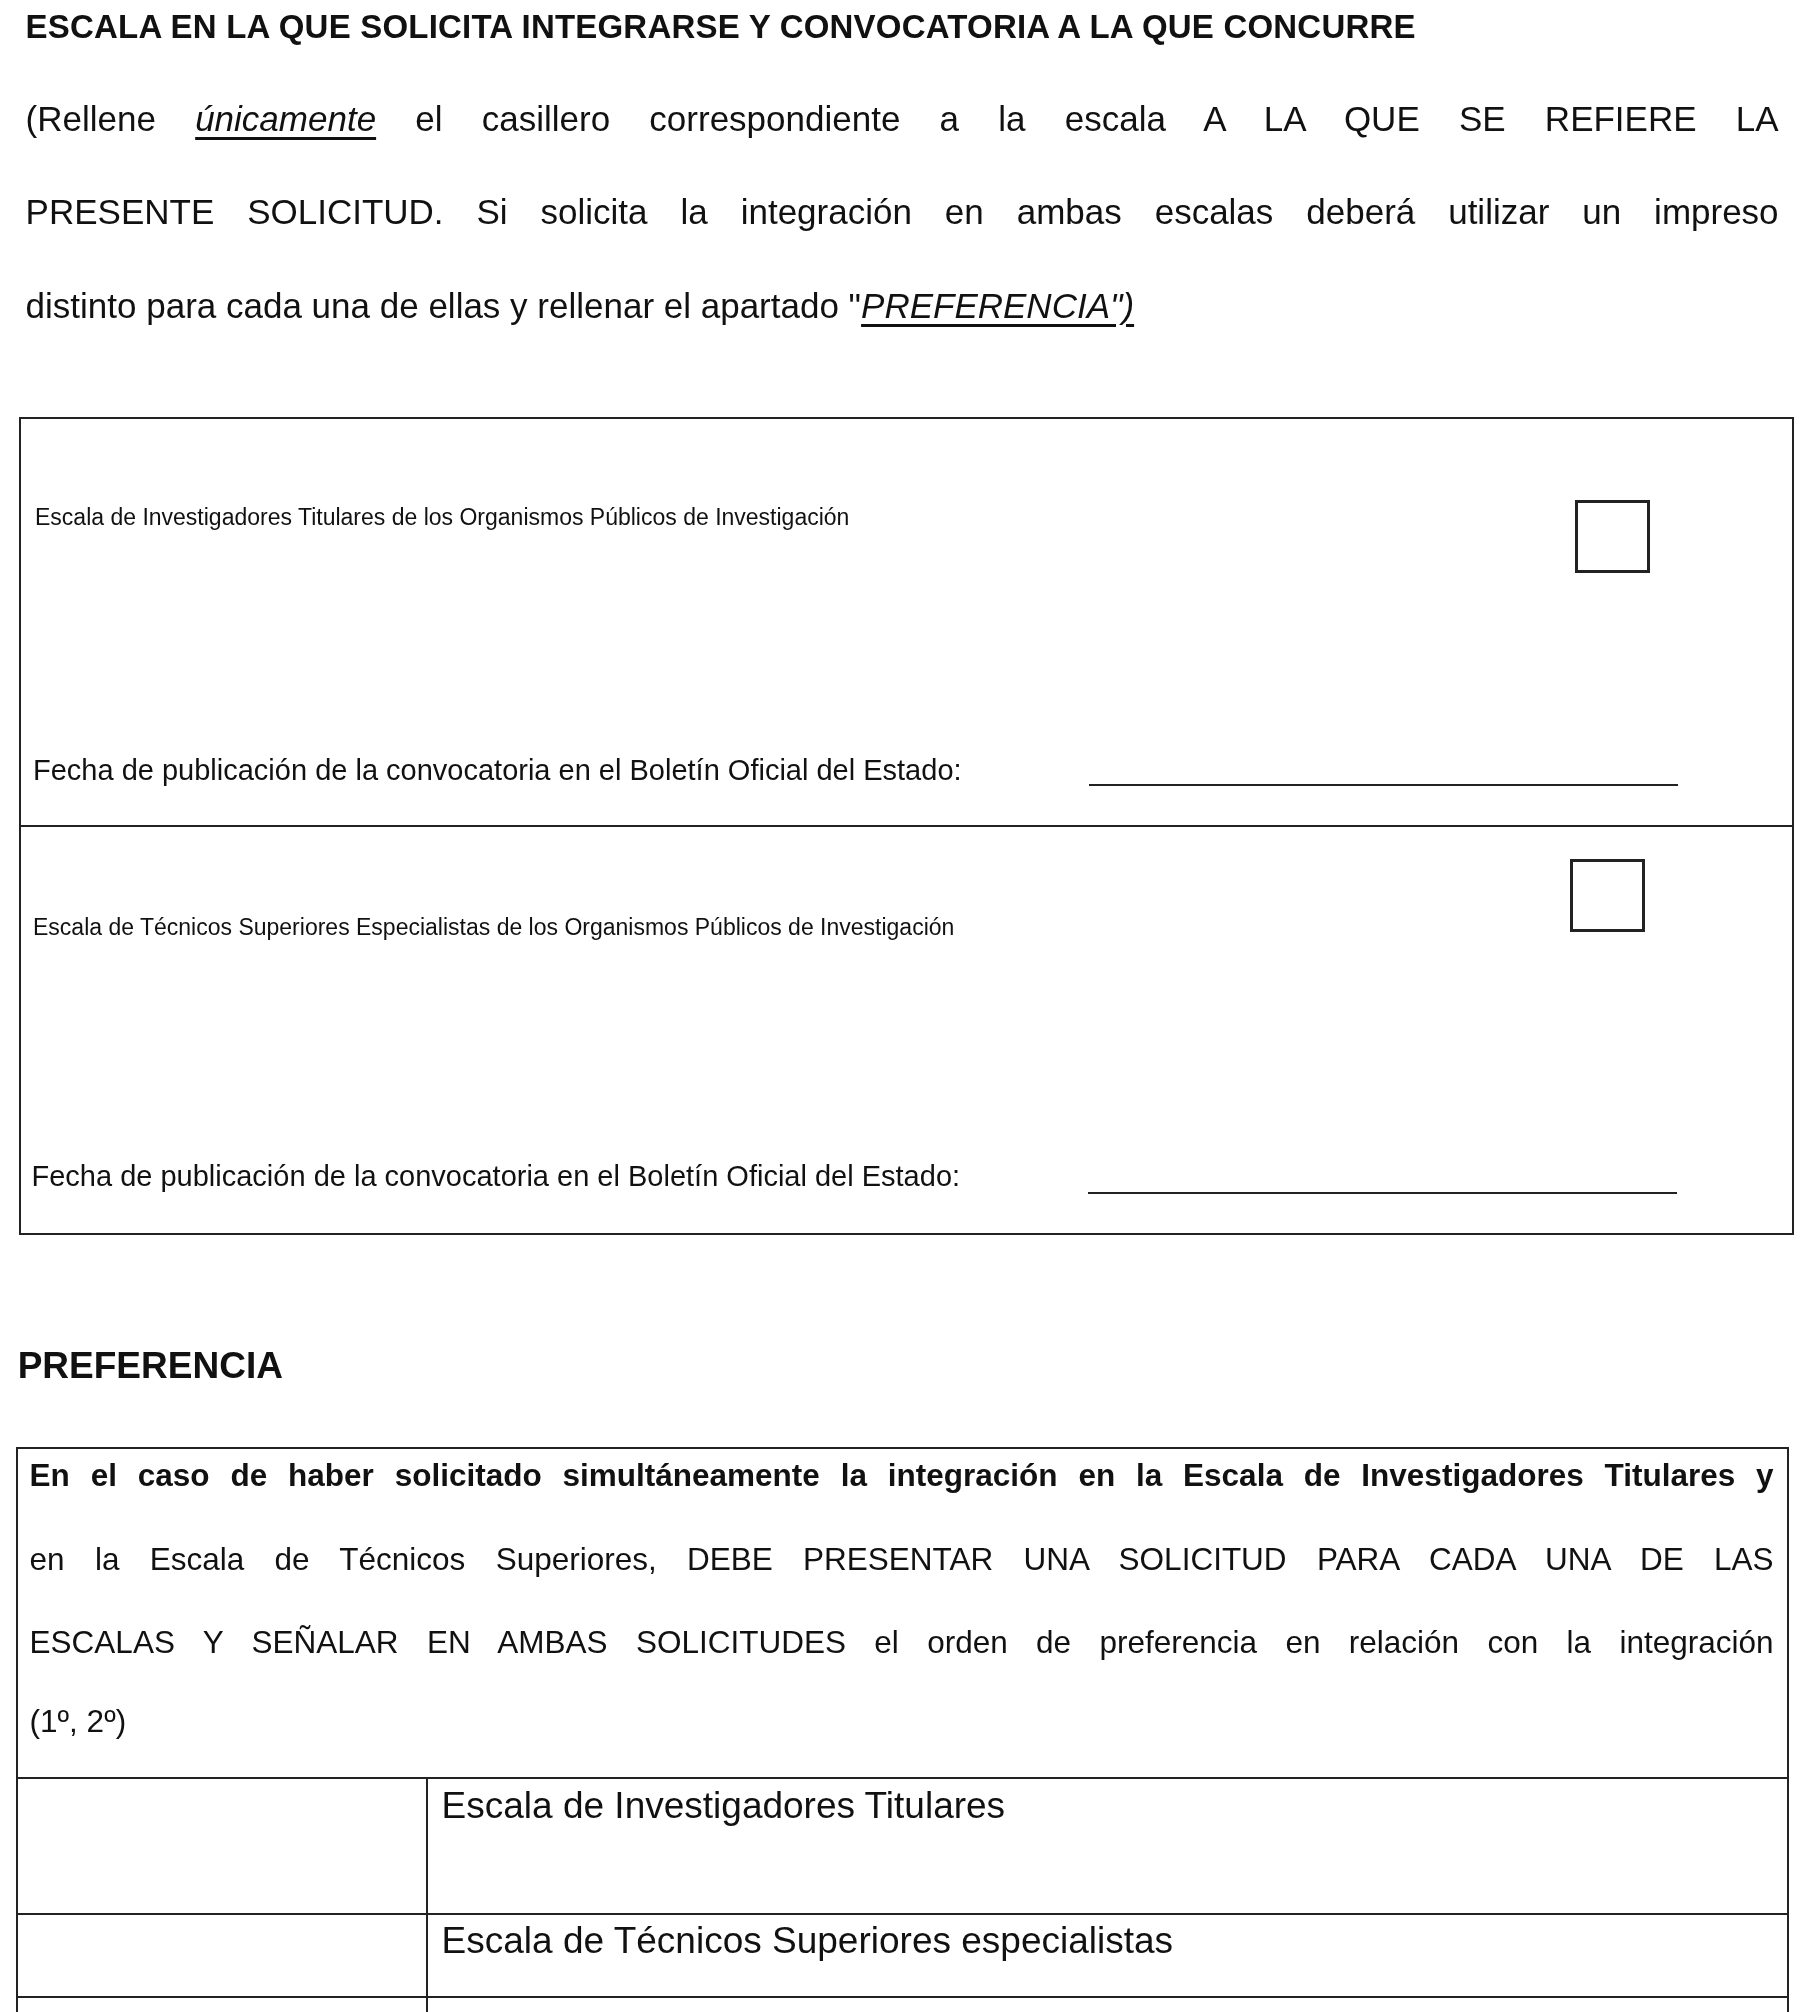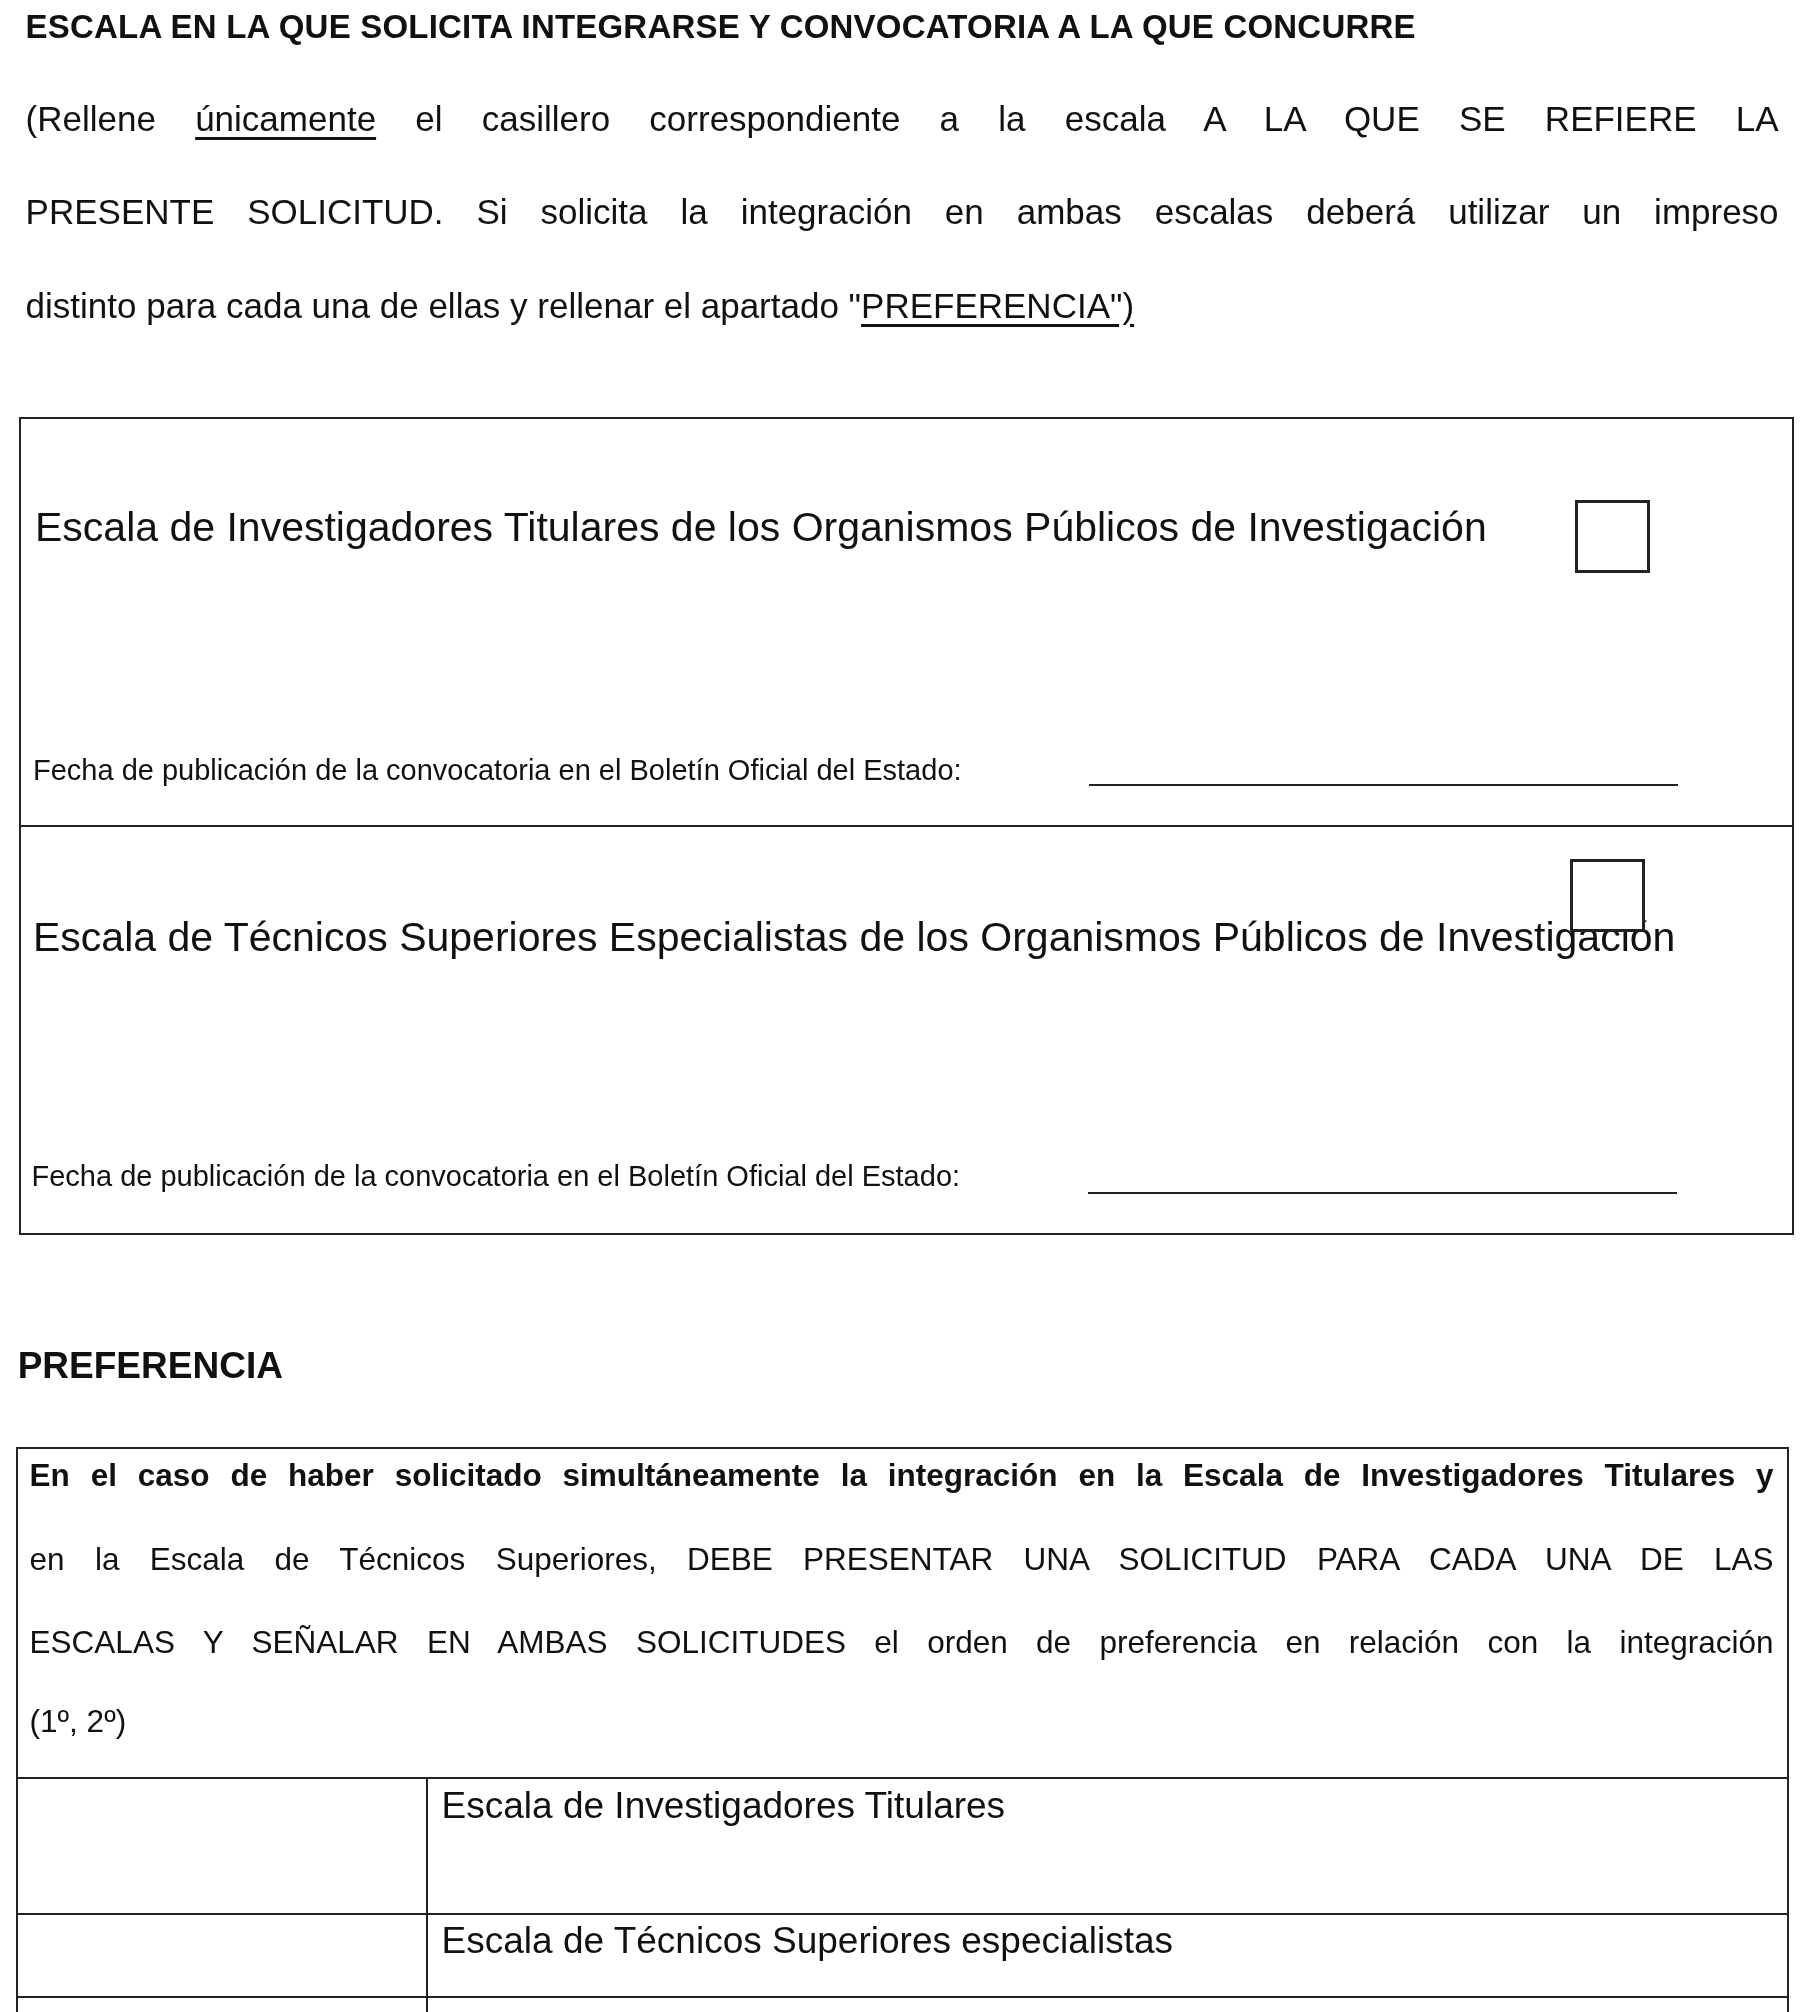--- a/index.html
+++ b/index.html
@@ -27,36 +27,36 @@
   }
   
   .instr-line {
     left: 25.6px;
     width: 1753px;
     font-size: 35px;
     white-space: nowrap;
     line-height: 43px;
   }
   .justify { text-align: justify; text-align-last: justify; }
-  .u { text-decoration: underline; text-underline-offset: 5.9px; }
+  .u { text-decoration: underline; text-underline-offset: 5.9px; font-style: italic; }
 
   
   .scale-box {
     left: 18.7px; top: 417px;
     width: 1775px; height: 818px;
     border: 2px solid #222;
     box-sizing: border-box;
   }
   .scale-divider {
     left: 18.7px; top: 825px;
     width: 1775px; height: 0;
     border-top: 2px solid #222;
   }
   .scale-label {
-    font-size: 41px;
+    font-size: 23px;
     white-space: nowrap;
   }
   .fecha-label {
     font-size: 29px;
     white-space: nowrap;
     text-align: right;
   }
   .fecha-line {
     height: 0;
     border-top: 2px solid #222;

